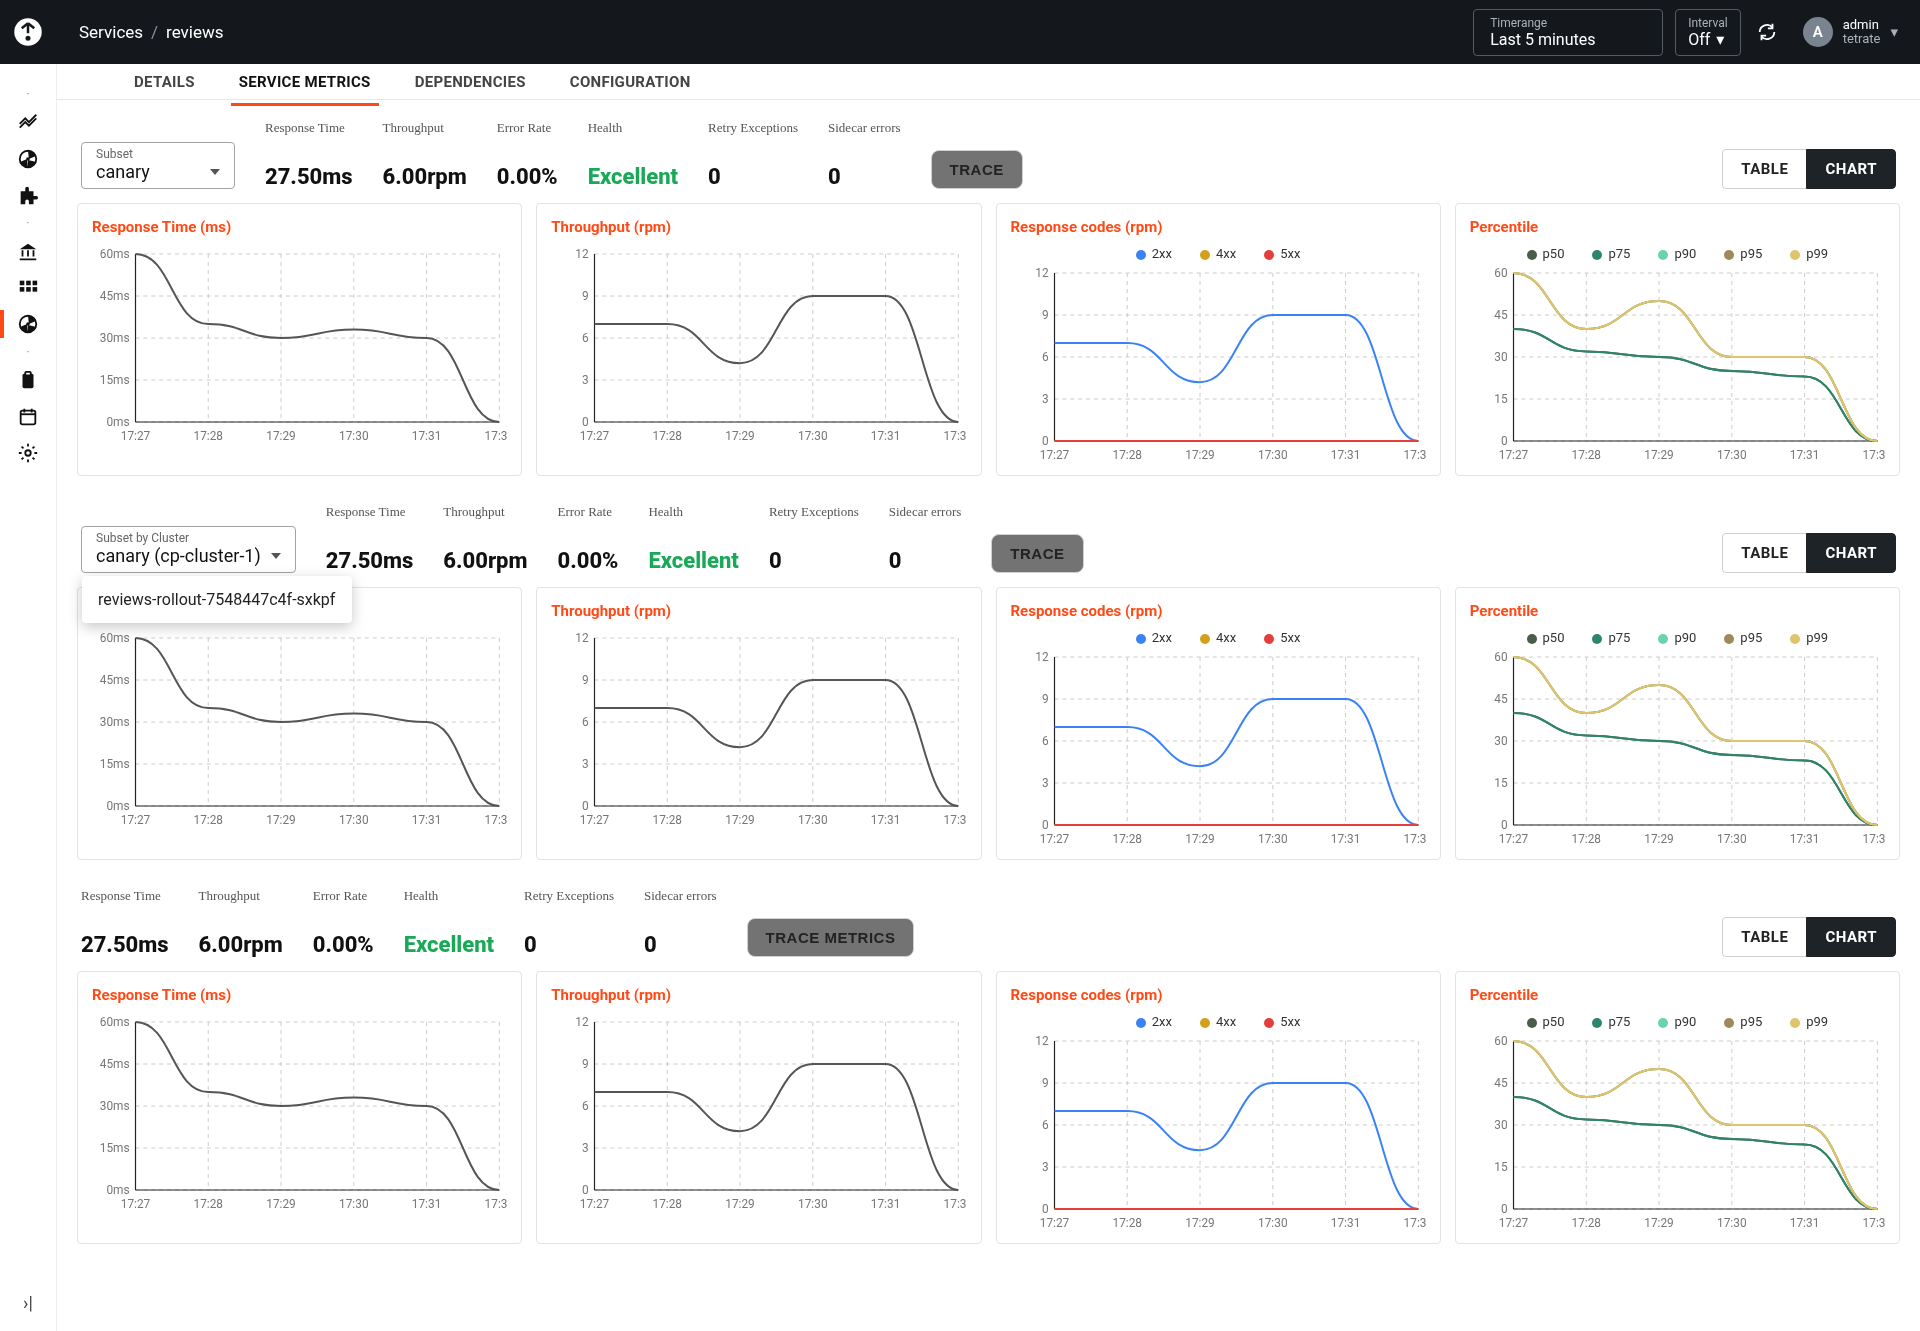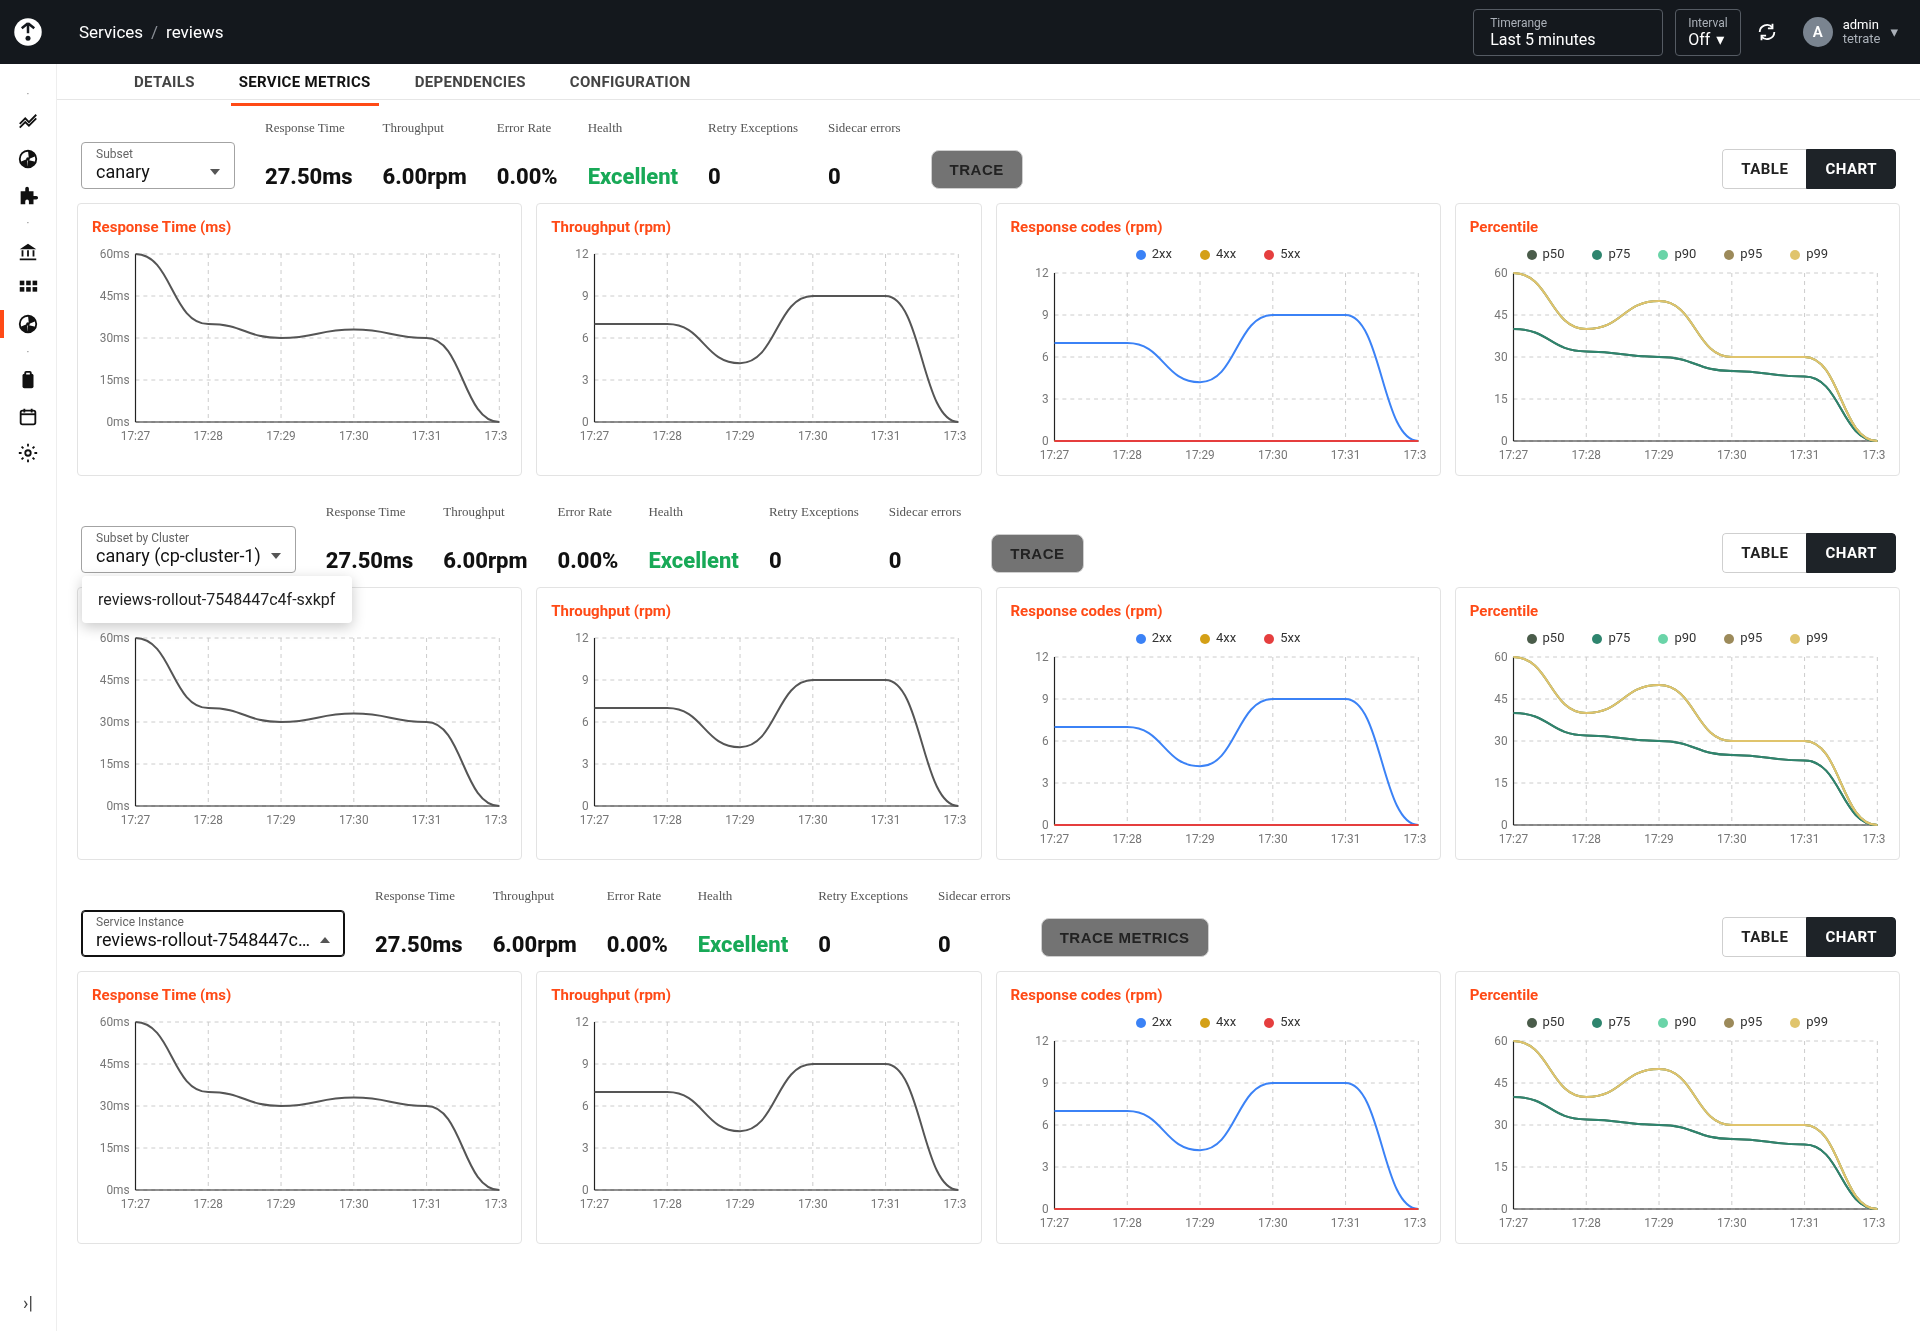--- a/index.html
+++ b/index.html
@@ -548,27 +548,20 @@
                   <path d="M 44 64 C 80.80000000000001 64, 80.80000000000001 86.4, 117.60000000000001 86.4 C 154.4 86.4, 154.4 92, 191.20000000000002 92 C 228 92, 228 106, 264.79999999999995 106 C 301.6 106, 301.6 111.6, 338.40000000000003 111.6 C 375.20000000000005 111.6, 375.20000000000005 176, 412 176" class="series" stroke="#2e856e"></path>
                   <path d="M 44 8 C 80.80000000000001 8, 80.80000000000001 64, 117.60000000000001 64 C 154.4 64, 154.4 36, 191.20000000000002 36 C 228 36, 228 92, 264.79999999999995 92 C 301.6 92, 301.6 92, 338.40000000000003 92 C 375.20000000000005 92, 375.20000000000005 176, 412 176" class="series" stroke="#6ad4a8"></path>
                   <path d="M 44 8 C 80.80000000000001 8, 80.80000000000001 64, 117.60000000000001 64 C 154.4 64, 154.4 36, 191.20000000000002 36 C 228 36, 228 92, 264.79999999999995 92 C 301.6 92, 301.6 92, 338.40000000000003 92 C 375.20000000000005 92, 375.20000000000005 176, 412 176" class="series" stroke="#9c8a5a"></path>
                   <path d="M 44 8 C 80.80000000000001 8, 80.80000000000001 64, 117.60000000000001 64 C 154.4 64, 154.4 36, 191.20000000000002 36 C 228 36, 228 92, 264.79999999999995 92 C 301.6 92, 301.6 92, 338.40000000000003 92 C 375.20000000000005 92, 375.20000000000005 176, 412 176" class="series" stroke="#e0c46c"></path>
                 </svg></div>
             </div>
           </div>
         </div>
         <div class="section">
           <div class="section-header">
-            <div class="select-field highlight">
-              <div class="lbl">Service Instance</div>
-              <div class="val">
-                <span>reviews-rollout-7548447c…</span>
-                <span class="caret up"></span>
-              </div>
-            </div>
             <div class="metric-col">
               <div class="lbl">Response Time</div>
               <div class="val">27.50ms</div>
             </div>
             <div class="metric-col">
               <div class="lbl">Throughput</div>
               <div class="val">6.00rpm</div>
             </div>
             <div class="metric-col">
               <div class="lbl">Error Rate</div>

